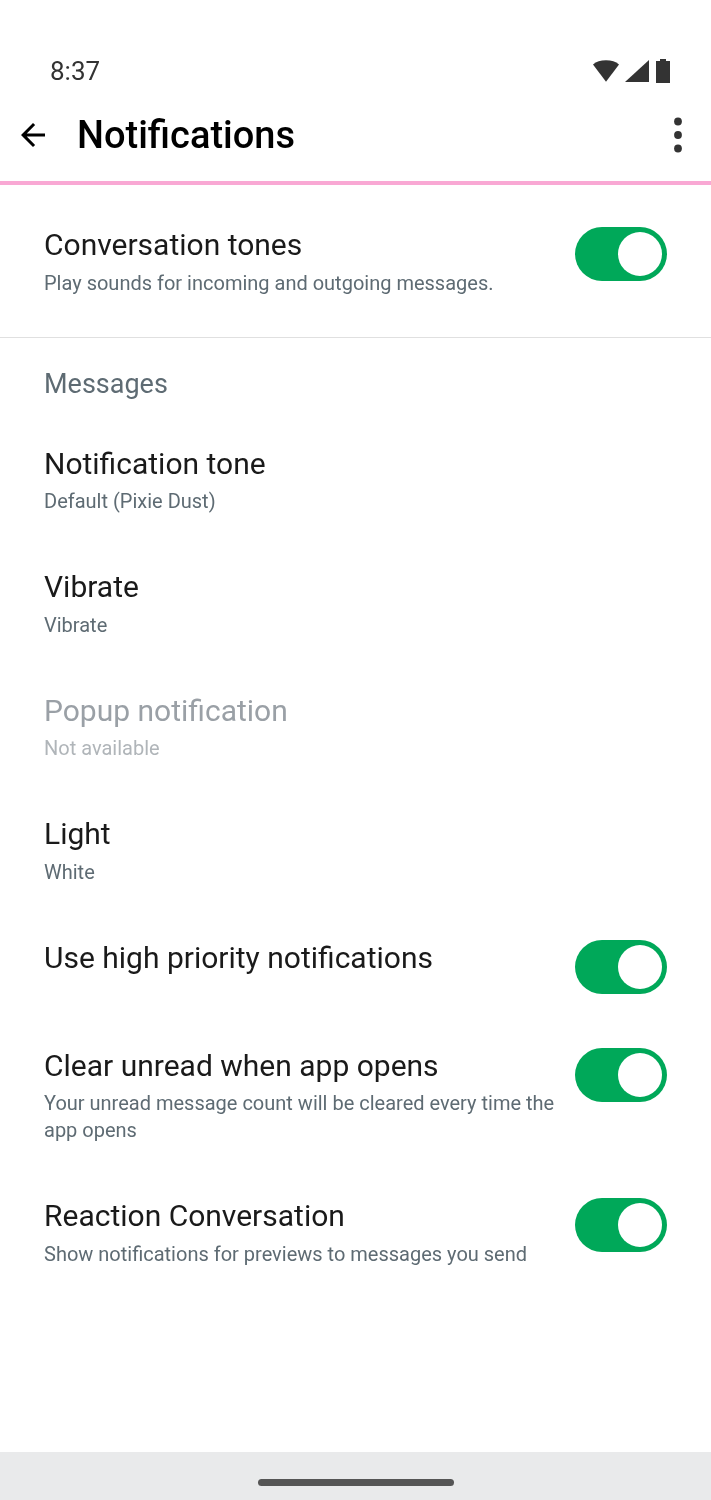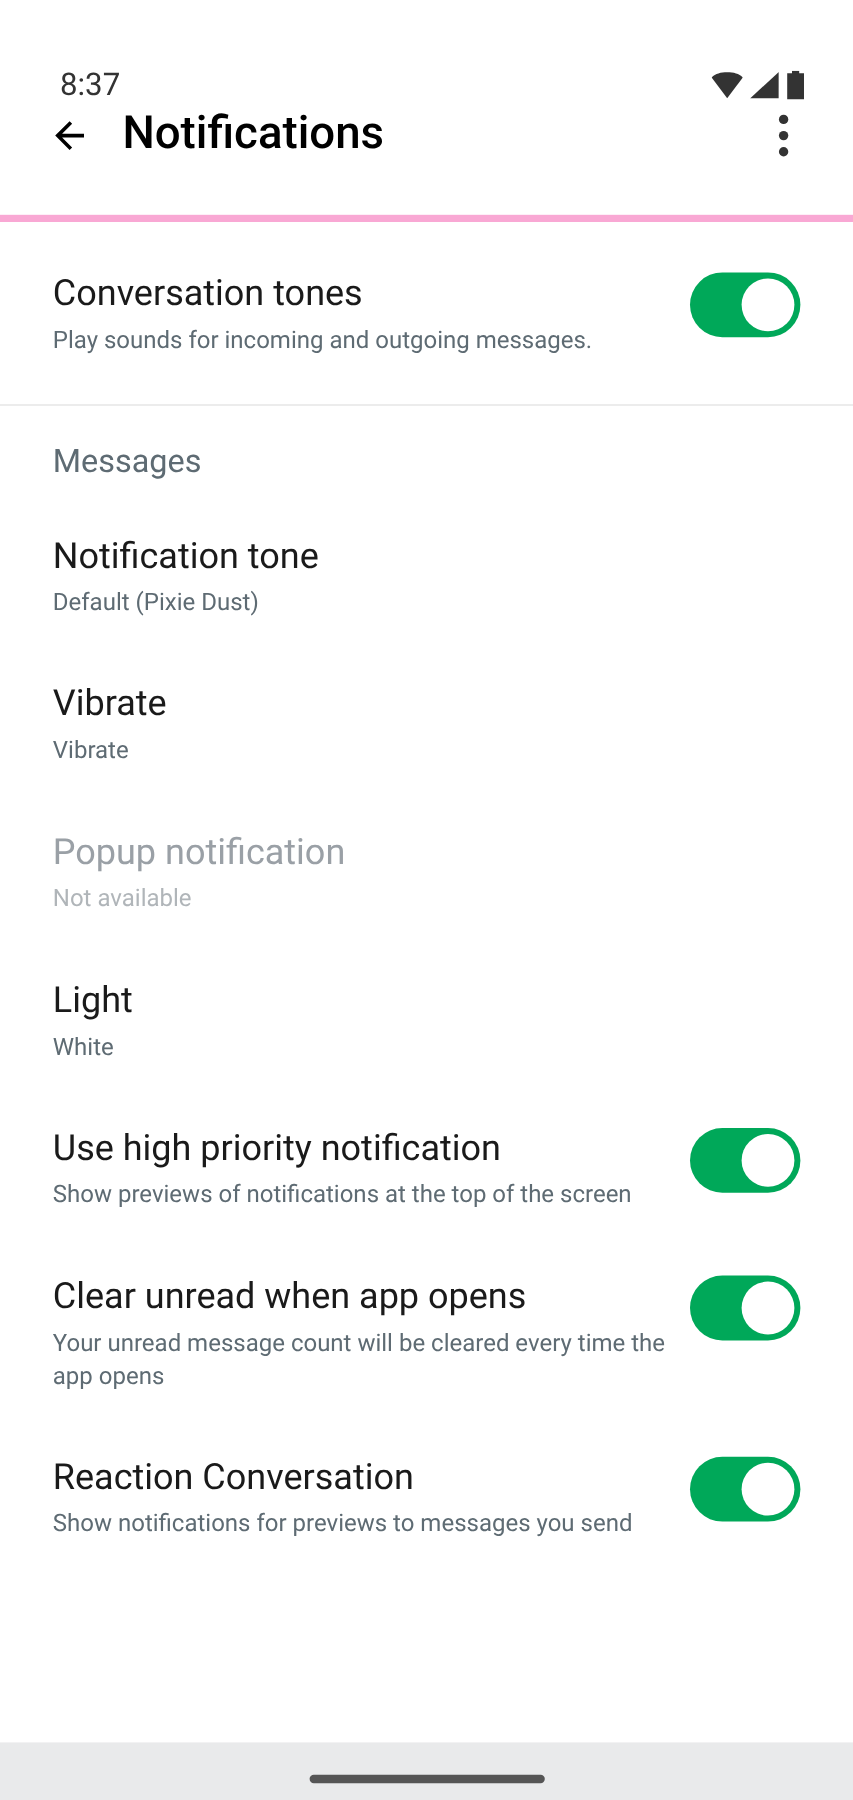--- a/index.html
+++ b/index.html
@@ -24,22 +24,23 @@
       color: #333;
     }
     .status-icons {
       display: flex;
       align-items: center;
       gap: 6px;
     }
     .app-bar {
       height: 96px;
       display: flex;
-      padding: 0 34px;
-      border-bottom: 6px solid #f9a8d4;
+      align-items: center;
+      padding: 0 9px;
+      border-bottom: 4px solid #f9a8d4;
     }
     .back-arrow {
       width: 48px;
       height: 48px;
       display: flex;
       align-items: center;
       justify-content: center;
       cursor: pointer;
     }
     .page-title {
@@ -207,22 +208,21 @@
 
 <div class="setting-row">
   <div class="setting-text">
     <div class="setting-title">Light</div>
     <div class="setting-subtitle">White</div>
   </div>
 </div>
 
 <div class="setting-row">
   <div class="setting-text">
-    <div class="setting-title">Use high priority notification</div>
-    <div class="setting-subtitle">Show previews of notifications at the top of the screen</div>
+    <div class="setting-title">Use high priority notifications</div>
   </div>
   <div class="toggle on">
       <div class="toggle-knob"></div>
     </div>
 </div>
 
 <div class="setting-row">
   <div class="setting-text">
     <div class="setting-title">Clear unread when app opens</div>
     <div class="setting-subtitle">Your unread message count will be cleared every time the app opens</div>

